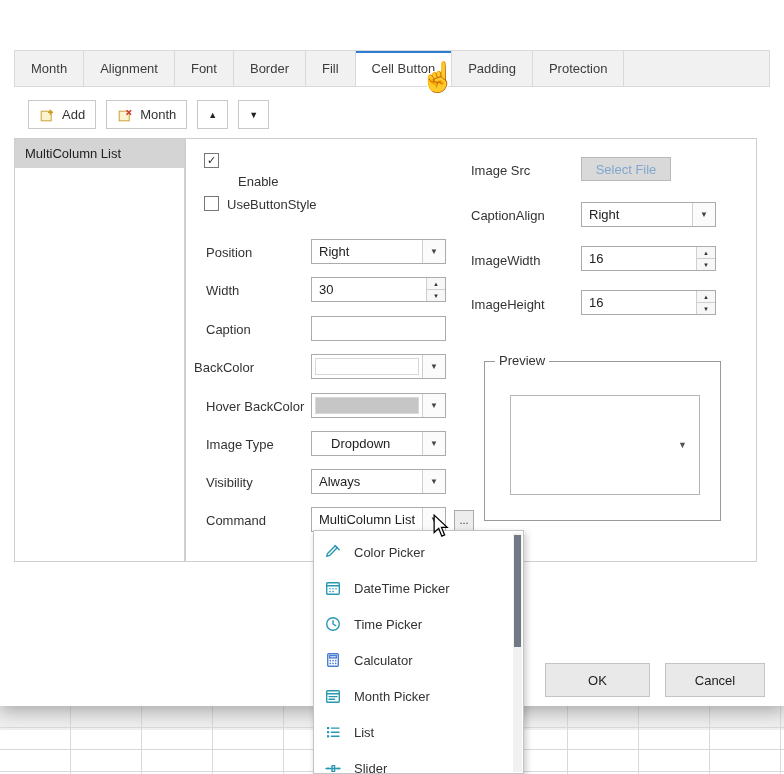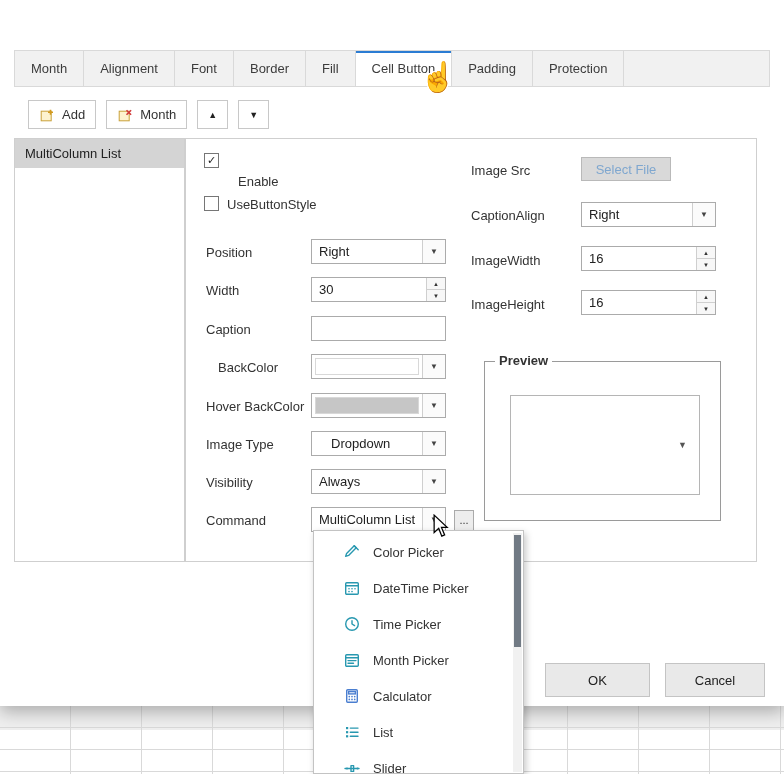--- a/index.html
+++ b/index.html
@@ -55,37 +55,37 @@
   .swatch { flex:1; margin:3px; border:1px solid #d8d8d8; }
   .spin-btns { width:19px; border-left:1px solid #cfcfcf; display:flex; flex-direction:column; }
   .spin-up,.spin-down { flex:1; display:flex; align-items:center; justify-content:center;
                         font-size:6px; color:#333; background:#f7f7f7; }
   .spin-up { border-bottom:1px solid #cfcfcf; }
   .sf-btn { position:absolute; width:90px; height:24px; background:#d9d9d9; border:1px solid #b9b9b9;
             color:#7fa7cf; font-size:13px; display:flex; align-items:center; justify-content:center; }
   .more-btn { position:absolute; left:268px; top:371px; width:20px; height:21px; background:#ededed;
               border:1px solid #aaa; font-size:11px; color:#333; display:flex; align-items:center;
               justify-content:center; line-height:1; }
-  .group { position:absolute; left:298px; top:222px; width:237px; height:160px; border:1px solid #9a9a9a;font-weight:bold; }
+  .group { position:absolute; left:298px; top:222px; width:237px; height:160px; border:1px solid #9a9a9a; }
   .group-legend { position:absolute; top:-9px; left:10px; background:#fff; padding:0 4px; font-size:13px; color:#333; }
   .preview-box { position:absolute; left:25px; top:33px; width:190px; height:100px; border:1px solid #b5b5b5;
                  background:#fff; }
   .preview-arrow { position:absolute; right:12px; top:44px; font-size:9px; color:#555; }
 
   
   .btn { position:absolute; height:34px; background:#e9e9e9; border:1px solid #c4c4c4;
          font-size:13px; color:#222; display:flex; align-items:center; justify-content:center; }
   .btn-ok { left:545px; top:663px; width:105px; }
   .btn-cancel { left:665px; top:663px; width:100px; }
 
   
   .popup { position:absolute; left:313px; top:530px; width:211px; height:244px; background:#fff;
            border:1px solid #c3c3c3; box-shadow:2px 3px 7px rgba(0,0,0,.22); z-index:10; overflow:hidden; }
   .menu-items { padding-top:3px; }
-  .menu-item { height:36px; display:flex; align-items:center; padding-left:29px; gap:12px;
+  .menu-item { height:36px; display:flex; align-items:center; padding-left:10px; gap:12px;
                font-size:13px; color:#333; }
   .menu-item svg { flex:0 0 18px; }
   .sb { position:absolute; right:1px; top:2px; width:9px; height:239px; background:#f1f1f1; }
   .sb-thumb { position:absolute; top:2px; left:1px; width:7px; height:112px; background:#717a84; }
 
   
   .cursor-arrow { position:absolute; left:431px; top:514px; z-index:20; }
   .cursor-hand { position:absolute; left:420px; top:60px; z-index:20; font-size:29px; color:#000;
                  text-shadow:1px 1px 0 #fff,-1px -1px 0 #fff,1px -1px 0 #fff,-1px 1px 0 #fff; }
 
@@ -165,21 +165,21 @@
           <div class="spin-up">▲</div>
           <div class="spin-down">▼</div>
         </div>
       </div>
 
       <div class="lbl" style="left:20px; top:183px;">Caption</div>
       <div class="ctrl" style="left:125px; top:177px;">
         <div class="ctrl-text"></div>
       </div>
 
-      <div class="lbl" style="left:32px; top:221px;">BackColor</div>
+      <div class="lbl" style="left:8px; top:221px;">BackColor</div>
       <div class="ctrl" style="left:125px; top:215px;">
         <div class="swatch" style="background: rgb(255, 255, 255);"></div>
         <div class="combo-arrow">▼</div>
       </div>
 
       <div class="lbl" style="left:20px; top:260px;">Hover BackColor</div>
       <div class="ctrl" style="left:125px; top:254px;">
         <div class="swatch" style="background: rgb(198, 198, 198);"></div>
         <div class="combo-arrow">▼</div>
       </div>
@@ -267,48 +267,48 @@
         </svg>
         <span>DateTime Picker</span>
       </div>
 
       <div class="menu-item">
         <svg width="18" height="18" viewBox="0 0 18 18">
           <circle class="ic" cx="9" cy="9" r="6.3"></circle>
           <path class="ic" d="M9 5.8V9l2.6 1.6"></path>
         </svg>
         <span>Time Picker</span>
-      </div>
-
-      <div class="menu-item">
-        <svg width="18" height="18" viewBox="0 0 18 18">
-          <rect class="ic" x="2.7" y="3.7" width="12.6" height="11.6" rx="1"></rect>
-          <line class="ic" x1="2.7" y1="6.8" x2="15.3" y2="6.8"></line>
-          <line class="ic" x1="5" y1="9.6" x2="13" y2="9.6"></line>
-          <line class="ic" x1="5" y1="12.2" x2="10.5" y2="12.2"></line>
-        </svg>
-        <span>Month Picker</span>
       </div>
 
       <div class="menu-item">
         <svg width="18" height="18" viewBox="0 0 18 18">
           <rect class="icb" x="3.7" y="2.7" width="10.6" height="12.6" rx="1"></rect>
           <rect class="icb" x="5.6" y="4.6" width="6.8" height="2.3"></rect>
           <circle class="icb-fill" cx="6.3" cy="9.6" r="0.85"></circle>
             <circle class="icb-fill" cx="9" cy="9.6" r="0.85"></circle>
           <circle class="icb-fill" cx="11.7" cy="9.6" r="0.85"></circle>
             <circle class="icb-fill" cx="6.3" cy="12.4" r="0.85"></circle>
           <circle class="icb-fill" cx="9" cy="12.4" r="0.85"></circle>
             <circle class="icb-fill" cx="11.7" cy="12.4" r="0.85"></circle>
         </svg>
         <span>Calculator</span>
       </div>
 
       <div class="menu-item">
         <svg width="18" height="18" viewBox="0 0 18 18">
+          <rect class="ic" x="2.7" y="3.7" width="12.6" height="11.6" rx="1"></rect>
+          <line class="ic" x1="2.7" y1="6.8" x2="15.3" y2="6.8"></line>
+          <line class="ic" x1="5" y1="9.6" x2="13" y2="9.6"></line>
+          <line class="ic" x1="5" y1="12.2" x2="10.5" y2="12.2"></line>
+        </svg>
+        <span>Month Picker</span>
+      </div>
+
+      <div class="menu-item">
+        <svg width="18" height="18" viewBox="0 0 18 18">
           <rect class="ic-fill" x="3" y="4" width="2.2" height="2.2"></rect>
           <rect class="ic-fill" x="3" y="8.1" width="2.2" height="2.2"></rect>
           <rect class="ic-fill" x="3" y="12.2" width="2.2" height="2.2"></rect>
           <line class="ic" x1="7.3" y1="5.1" x2="15" y2="5.1"></line>
           <line class="ic" x1="7.3" y1="9.2" x2="15" y2="9.2"></line>
           <line class="ic" x1="7.3" y1="13.3" x2="15" y2="13.3"></line>
         </svg>
         <span>List</span>
       </div>
 

